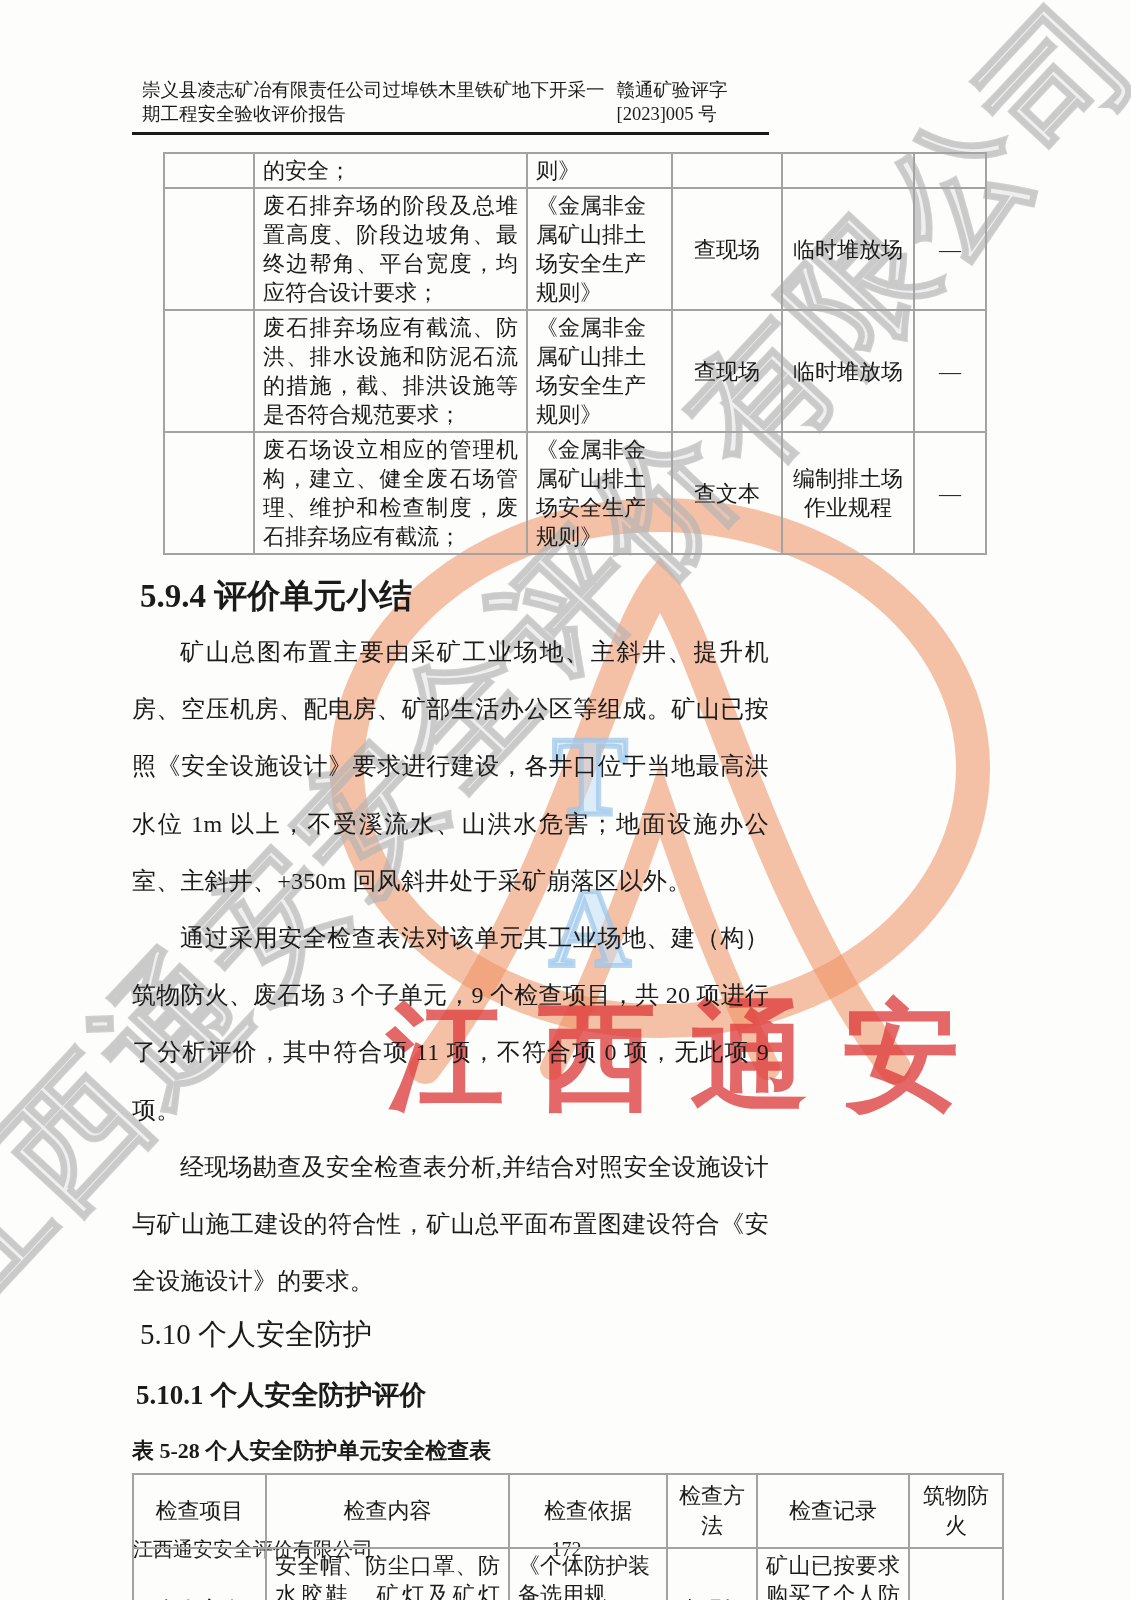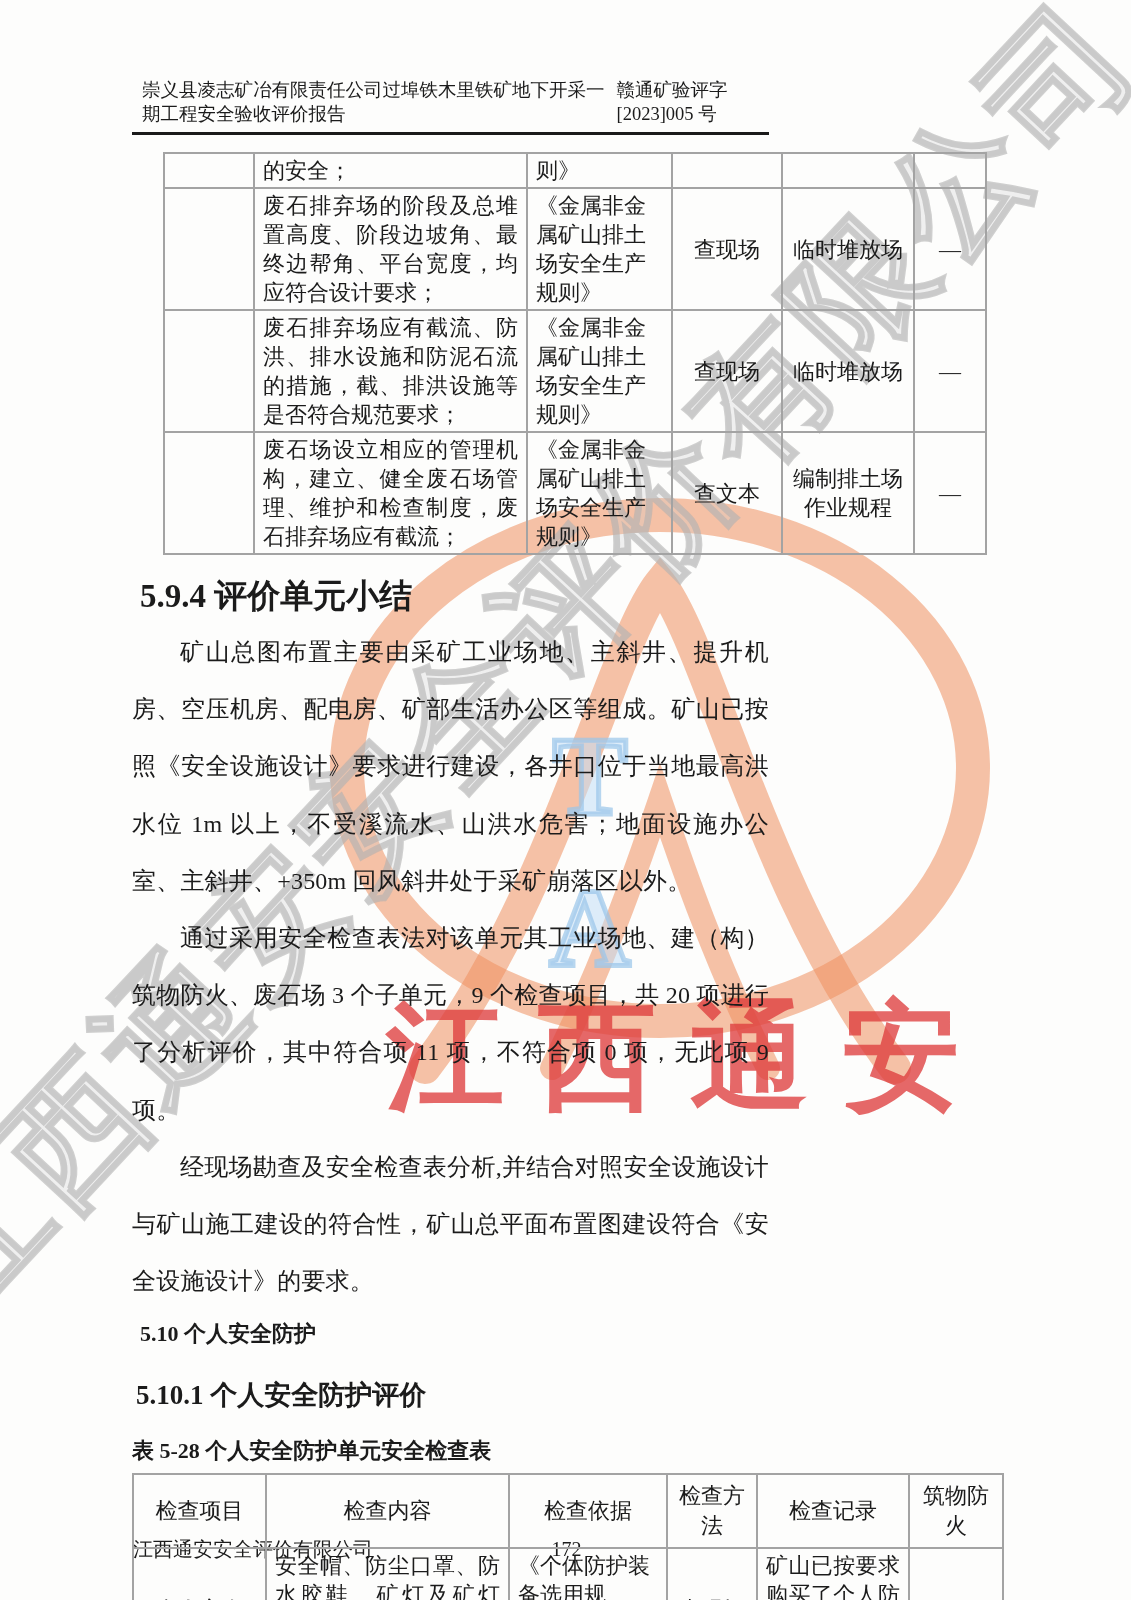--- a/index.html
+++ b/index.html
@@ -41,21 +41,21 @@
   .t-top{width:822px;margin-left:31px;margin-top:17px;}
   .t-bottom{width:870px;margin-top:7px;}
   .c-content{text-align:justify;vertical-align:top;}
   .c-basis{text-align:left;vertical-align:top;}
   .c-mid{text-align:center;vertical-align:middle;}
   .c-item{text-align:center;vertical-align:middle;padding:2px 18px;}
   .h-594{font-size:33px;font-weight:bold;margin:24px 0 0 8px;line-height:34px;}
   .para{font-size:24px;line-height:57.2px;text-align:justify;text-indent:2em;margin:0;
     letter-spacing:0.2px;}
   .p1{margin-top:11px;}
-  .h-510{font-size:22px;font-weight:bold;margin:6px 0 0 8px;line-height:36px;}
+  .h-510{font-size:29px;font-weight:normal;margin:6px 0 0 8px;line-height:36px;}
   .h-5101{font-size:27px;font-weight:bold;margin:26px 0 0 4px;line-height:34px;}
   .caption{font-size:22px;font-weight:bold;margin:24px 0 0 0;line-height:30px;}
   .th-head{height:74px;text-align:center;vertical-align:middle;line-height:30px;}
   .footer{position:absolute;left:132px;top:1536px;width:869px;height:30px;
     font-size:20px;line-height:26px;}
   .footer .company{position:absolute;left:1px;top:0;}
   .footer .pageno{position:absolute;left:50%;transform:translateX(-50%);top:0;}
 </style>
 </head>
 <body>

